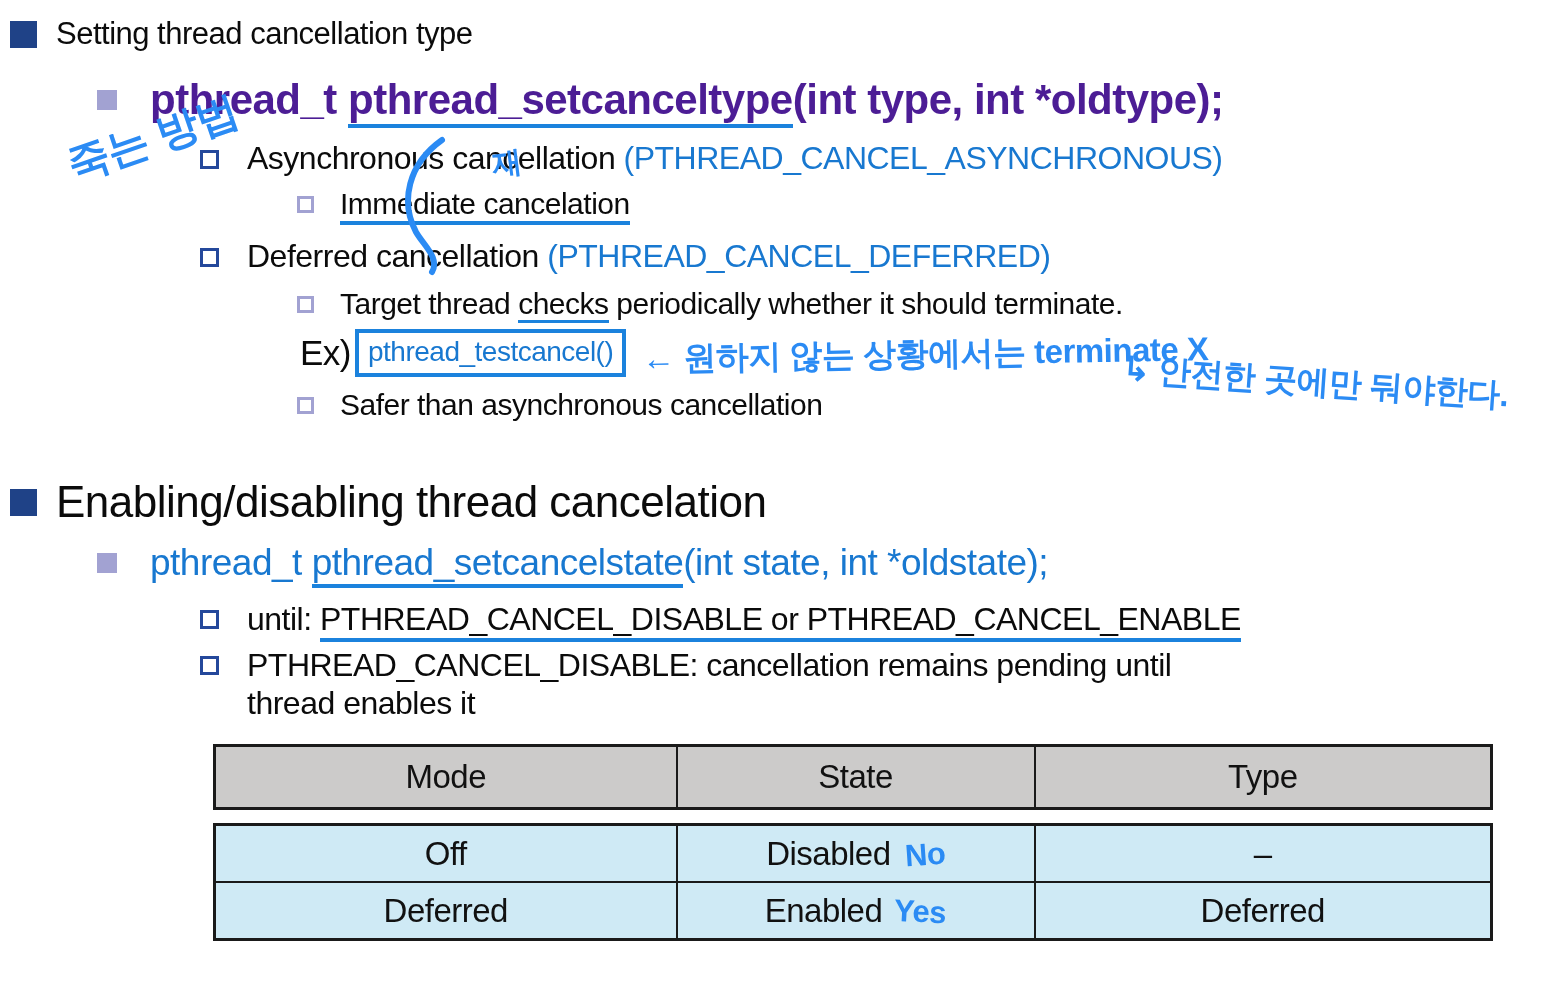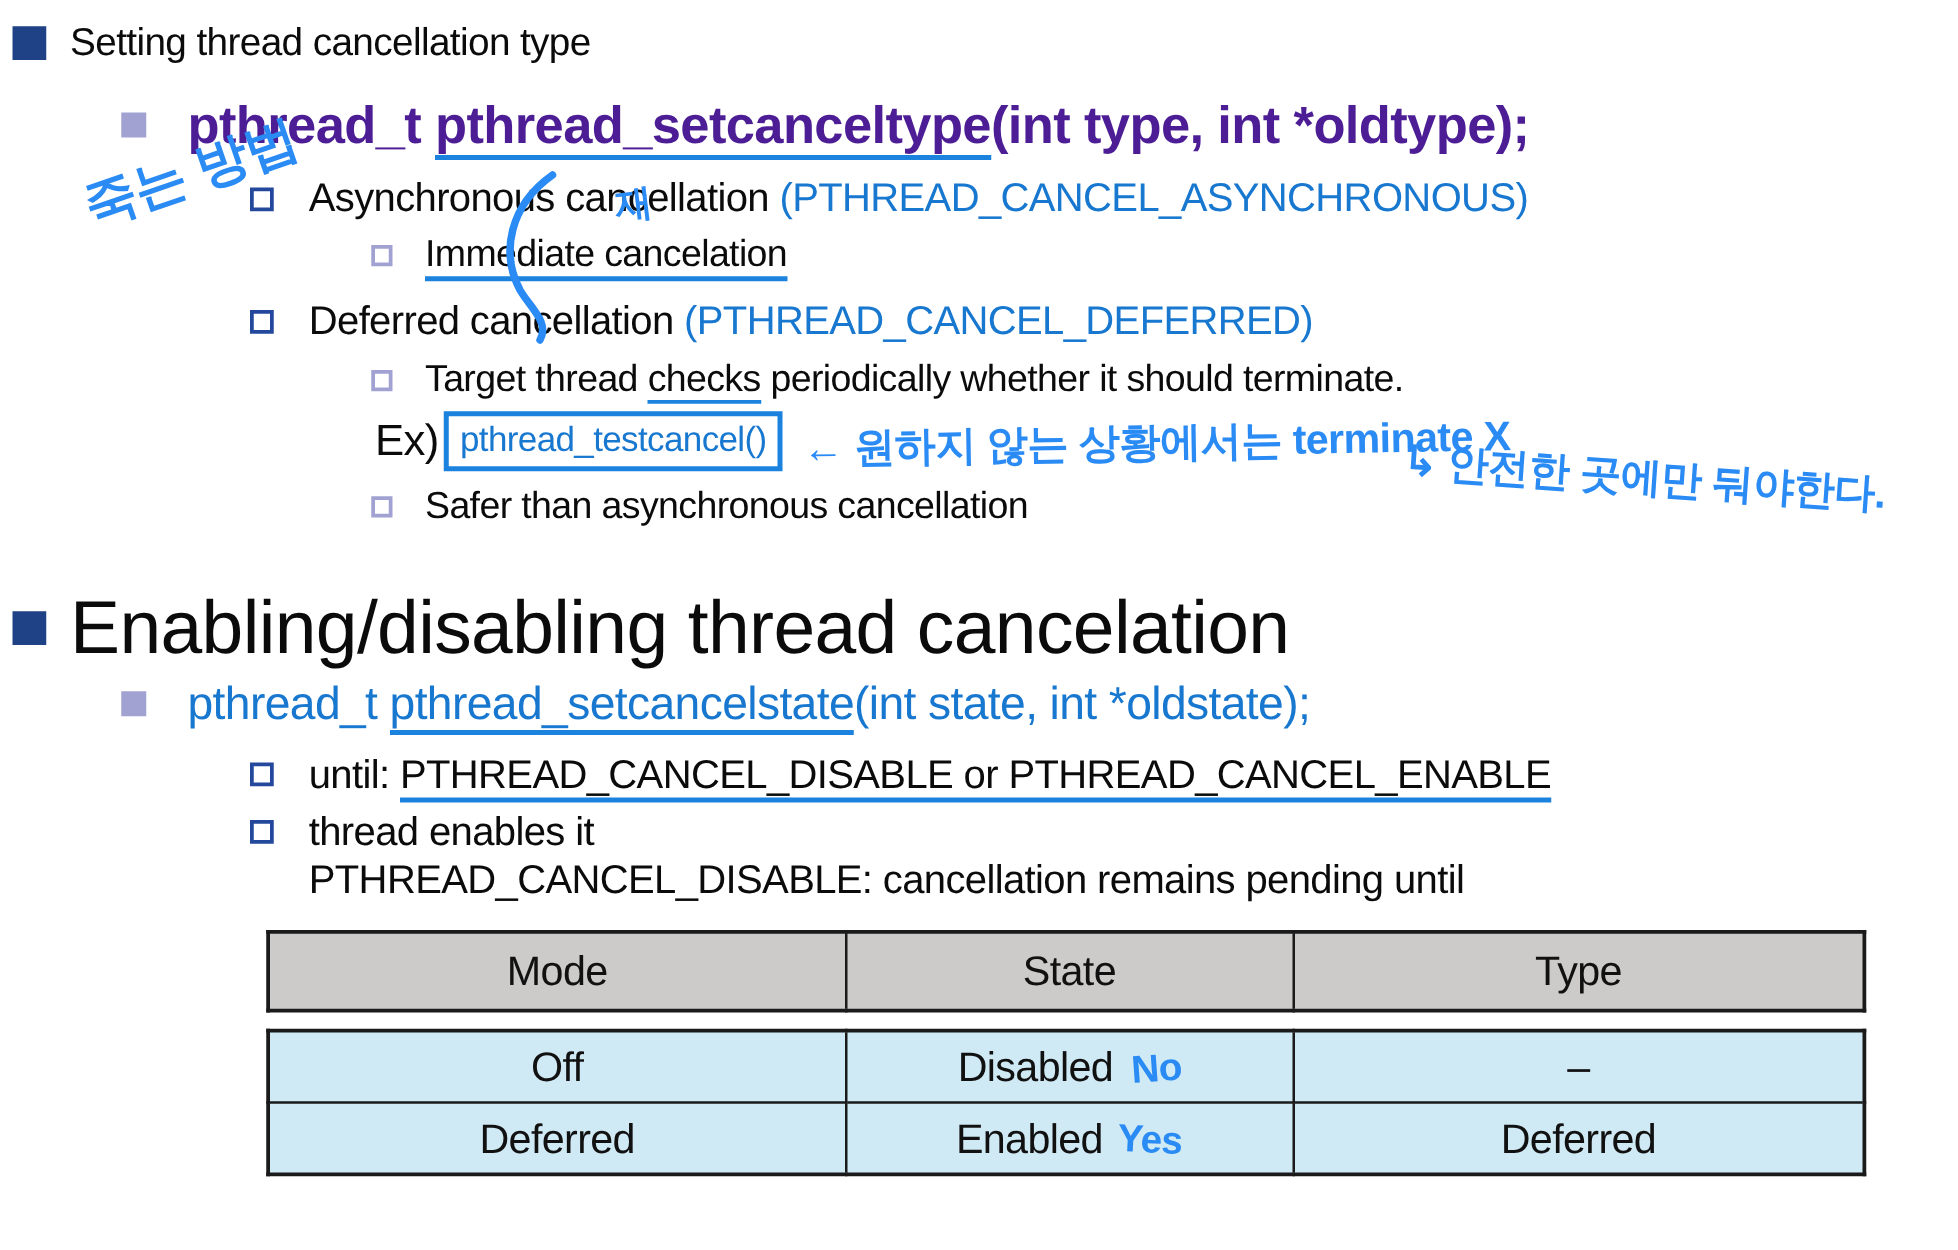--- a/index.html
+++ b/index.html
@@ -15,21 +15,21 @@
   .row { display:flex; align-items:flex-start; }
 
   
   .b1 { flex:0 0 auto; width:27px; height:27px; background:#1f4287; margin-right:19px; }
   .b2 { flex:0 0 auto; width:20px; height:20px; background:#a2a2d2; margin-right:33px; }
   .b3 { flex:0 0 auto; width:13px; height:13px; border:3px solid #24489b; background:#fff; margin-right:28px; }
   .b4 { flex:0 0 auto; width:11px; height:11px; border:3px solid #a2a2d2; background:#fff; margin-right:26px; }
 
   
   .t-title1 { font-size:31px; line-height:48px; font-weight:500; }
-  .t-title2 { font-size:60px; line-height:54px; font-weight:500; }
+  .t-title2 { font-size:44px; line-height:54px; font-weight:500; }
   .t-proto1 { font-size:42px; line-height:40px; color:#4c1d95; font-weight:700; }
   .t-proto2 { font-size:37px; line-height:43px; color:#1878d0; font-weight:500; }
   .t-l3 { font-size:32px; line-height:38px; }
   .t-l4 { font-size:30px; line-height:36px; }
   .blue { color:#1878d0; }
   .u  { border-bottom:4px solid #1b82dd; padding-bottom:1px; }
   .u2 { border-bottom:3px solid #1b82dd; padding-bottom:0px; }
 
   
   .r-title1 { margin:10px 0 0 10px; }
@@ -170,22 +170,22 @@
   </div>
 
   <div class="row r-state">
     <span class="b3"></span>
     <div class="t-l3"><span>until: </span><span class="u">PTHREAD_CANCEL_DISABLE or PTHREAD_CANCEL_ENABLE</span></div>
   </div>
 
   <div class="row r-disable">
     <span class="b3"></span>
     <div class="t-l3 wrap2">
+        <span>PTHREAD_CANCEL_DISABLE: cancellation remains pending until</span>
         <span>thread enables it</span>
-        <span>PTHREAD_CANCEL_DISABLE: cancellation remains pending until</span>
       </div>
   </div>
 
   <div class="tablezone">
     <table class="ptable thead-tbl">
       <colgroup>
           <col class="col-mode">
           <col class="col-state">
           <col class="col-type">
         </colgroup>

